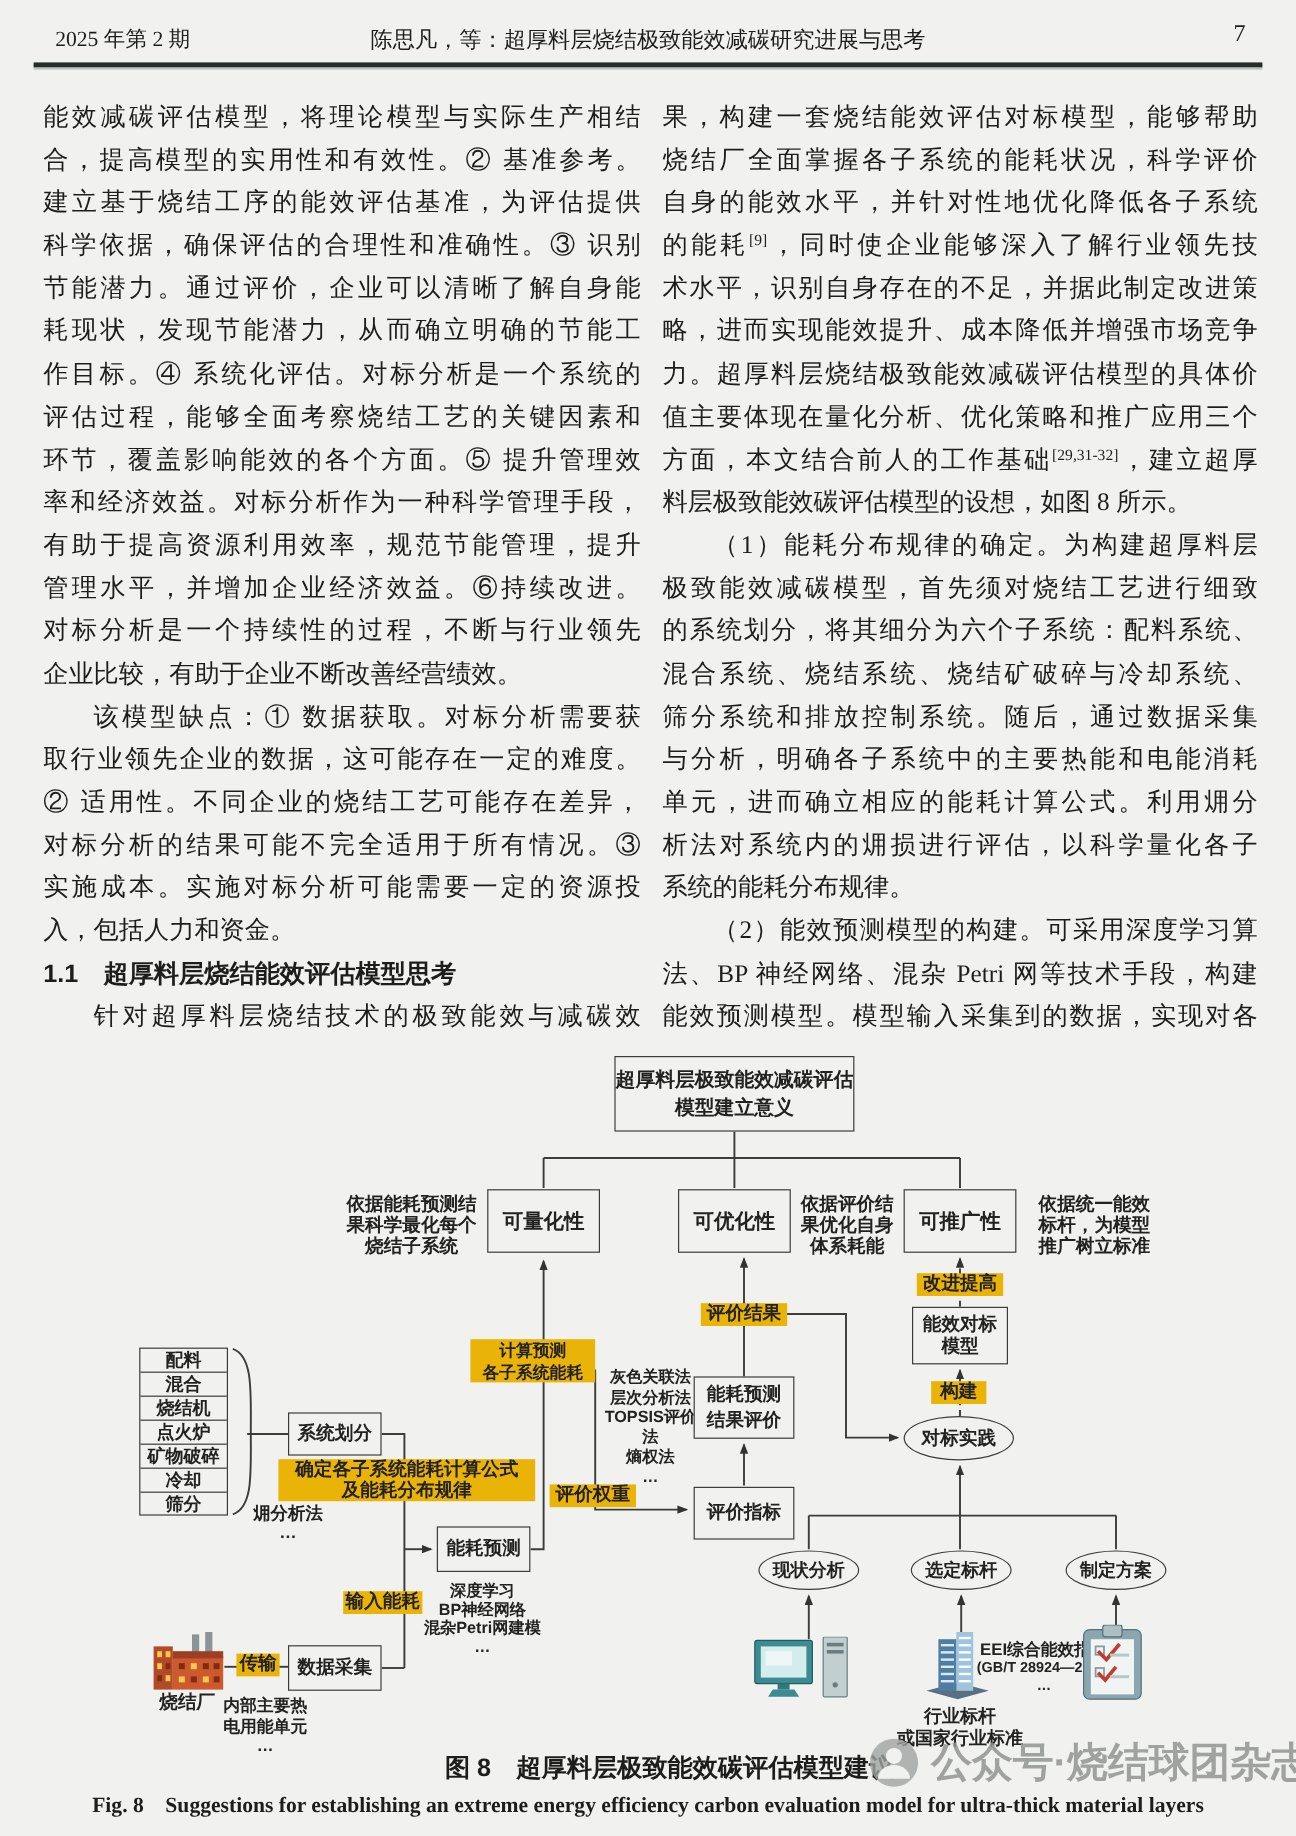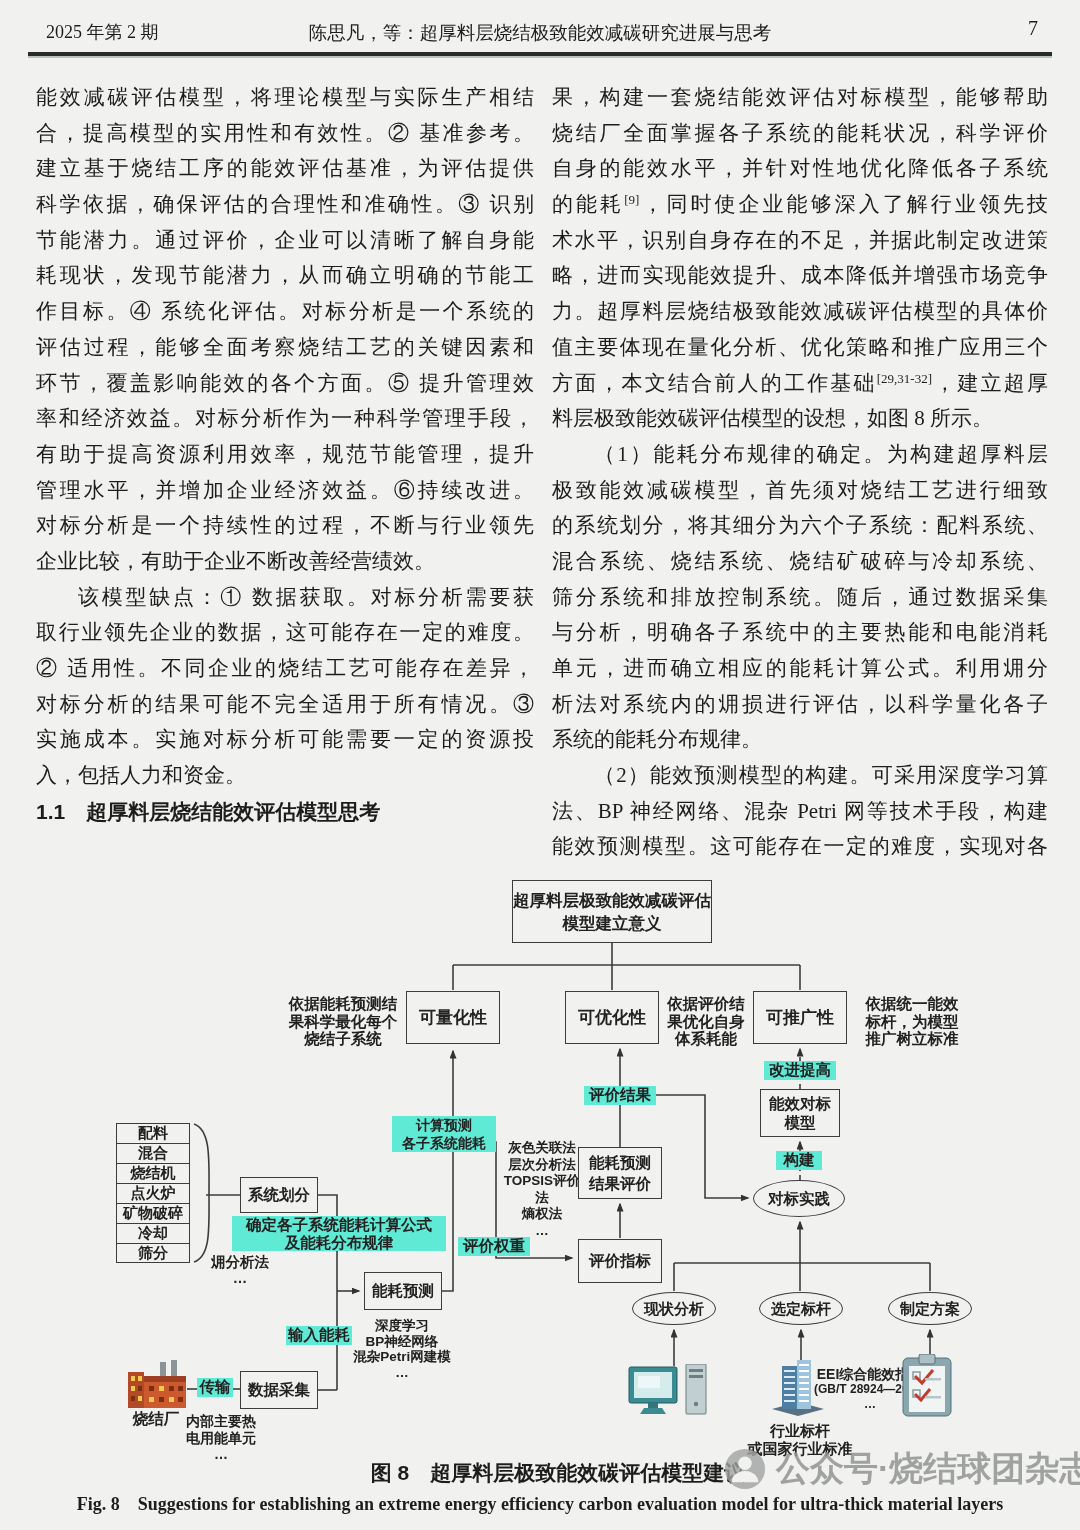--- a/index.html
+++ b/index.html
@@ -18,21 +18,21 @@
   .tline{height:35.7px;line-height:35.7px;font-size:21px;overflow:hidden;
          text-align:justify;text-align-last:justify;white-space:normal;}
   .tline.ns{text-align-last:left;}
   .tline.ind{text-indent:42px;}
   .tline.h2{font-family:"Liberation Sans","DejaVu Sans",sans-serif;font-weight:bold;font-size:21px;}
   sup{font-size:13px;line-height:0;vertical-align:7px;}
   
   .dg-svg{position:absolute;left:0;top:0;z-index:1;}
   .dg-label{position:absolute;z-index:2;text-align:center;color:#222;font-weight:bold;
             font-family:"Liberation Sans","DejaVu Sans",sans-serif;}
-  .dg-label.mask{background:#5eead4;}
+  .dg-label.mask{background:#eab308;}
   .dg-box{position:absolute;z-index:3;border:1.6px solid #3c3c3c;background:#f1f2ef;
           display:flex;flex-direction:column;align-items:center;justify-content:center;
           color:#222;font-weight:bold;font-family:"Liberation Sans","DejaVu Sans",sans-serif;
           box-sizing:border-box;}
   .dg-ellipse{border-radius:50%;}
   .dg-stack{position:absolute;z-index:3;border:1.6px solid #3c3c3c;background:#f1f2ef;
             display:flex;flex-direction:column;box-sizing:border-box;
             font-family:"Liberation Sans","DejaVu Sans",sans-serif;font-weight:bold;color:#222;}
   .dg-stack>div{flex:1;display:flex;align-items:center;justify-content:center;border-top:1.4px solid #3c3c3c;}
   .dg-stack>div:first-child{border-top:none;}
@@ -71,20 +71,21 @@
       <div class="tline">管理水平，并增加企业经济效益。⑥持续改进。</div>
       <div class="tline">对标分析是一个持续性的过程，不断与行业领先</div>
       <div class="tline ns">企业比较，有助于企业不断改善经营绩效。</div>
       <div class="tline ind">该模型缺点：① 数据获取。对标分析需要获</div>
       <div class="tline">取行业领先企业的数据，这可能存在一定的难度。</div>
       <div class="tline">② 适用性。不同企业的烧结工艺可能存在差异，</div>
       <div class="tline">对标分析的结果可能不完全适用于所有情况。③</div>
       <div class="tline">实施成本。实施对标分析可能需要一定的资源投</div>
       <div class="tline ns">入，包括人力和资金。</div>
       <div class="tline ns h2">1.1　超厚料层烧结能效评估模型思考</div>
+      <div class="tline ind">针对超厚料层烧结技术的极致能效与减碳效</div>
     </div>
   <div id="col-right" class="col">
       <div class="tline">果，构建一套烧结能效评估对标模型，能够帮助</div>
       <div class="tline">烧结厂全面掌握各子系统的能耗状况，科学评价</div>
       <div class="tline">自身的能效水平，并针对性地优化降低各子系统</div>
       <div class="tline">的能耗<sup>[9]</sup>，同时使企业能够深入了解行业领先技</div>
       <div class="tline">术水平，识别自身存在的不足，并据此制定改进策</div>
       <div class="tline">略，进而实现能效提升、成本降低并增强市场竞争</div>
       <div class="tline">力。超厚料层烧结极致能效减碳评估模型的具体价</div>
       <div class="tline">值主要体现在量化分析、优化策略和推广应用三个</div>
@@ -94,21 +95,21 @@
       <div class="tline">极致能效减碳模型，首先须对烧结工艺进行细致</div>
       <div class="tline">的系统划分，将其细分为六个子系统：配料系统、</div>
       <div class="tline">混合系统、烧结系统、烧结矿破碎与冷却系统、</div>
       <div class="tline">筛分系统和排放控制系统。随后，通过数据采集</div>
       <div class="tline">与分析，明确各子系统中的主要热能和电能消耗</div>
       <div class="tline">单元，进而确立相应的能耗计算公式。利用㶲分</div>
       <div class="tline">析法对系统内的㶲损进行评估，以科学量化各子</div>
       <div class="tline ns">系统的能耗分布规律。</div>
       <div class="tline ind">（2）能效预测模型的构建。可采用深度学习算</div>
       <div class="tline">法、BP 神经网络、混杂 Petri 网等技术手段，构建</div>
-      <div class="tline">能效预测模型。这可能存在一定的难度，实现对各</div>
+      <div class="tline">能效预测模型。模型输入采集到的数据，实现对各</div>
     </div>
 
   <svg class="dg-svg" width="1080" height="1530" viewBox="0 0 1080 1530">
     <defs>
       <marker id="ah" markerWidth="9" markerHeight="7" refX="7.5" refY="3.5" orient="auto" markerUnits="userSpaceOnUse">
         <path d="M0,0L9,3.5L0,7Z" fill="#333"></path>
       </marker>
     </defs>
     <g stroke="#3c3c3c" stroke-width="1.6" fill="none">
       <path d="M612,943V965"></path>

